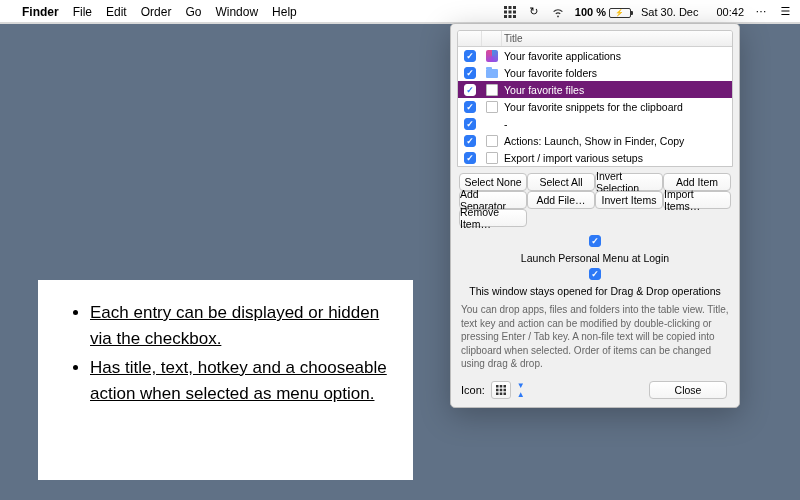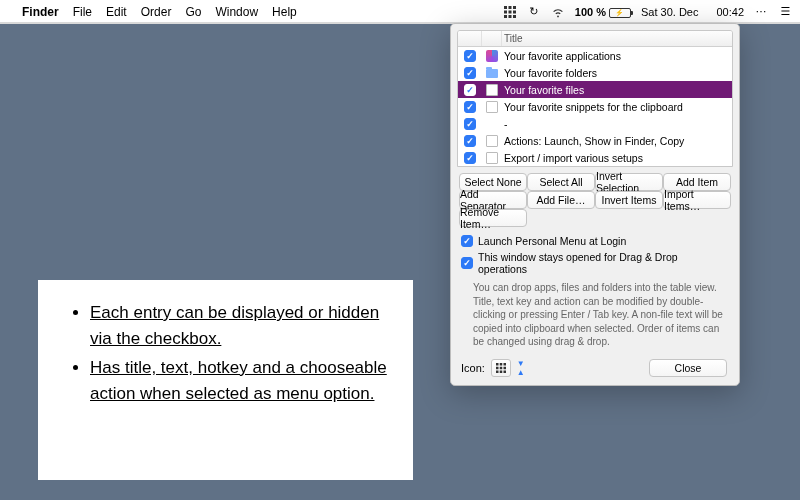--- a/index.html
+++ b/index.html
@@ -144,28 +144,27 @@
     cursor: default;
     box-shadow: 0 1px 0 rgba(255,255,255,0.6) inset;
   }
 
   
   .checks-section {
     padding: 8px 10px 4px 10px;
     font-size: 10.5px;
     display: flex; flex-direction: column; gap: 4px;
   }
-  .check-line { display:flex; align-items:center; gap:5px; }
+  .check-line { display:flex; align-items:center; gap:5px;flex-direction:column; }
 
   .help-text {
     padding: 2px 10px 6px 10px;
     font-size: 10px;
     color: #666;
     line-height: 1.35;
-    margin-left: 12px;
   }
 
   .bottom-row {
     display: flex; align-items:center;
     padding: 4px 12px 0 10px;
     gap: 6px;
   }
   .bottom-row .spacer { flex:1; }
   .bottom-row .mac-button { width: 78px; }
   .grid-icon-btn {

